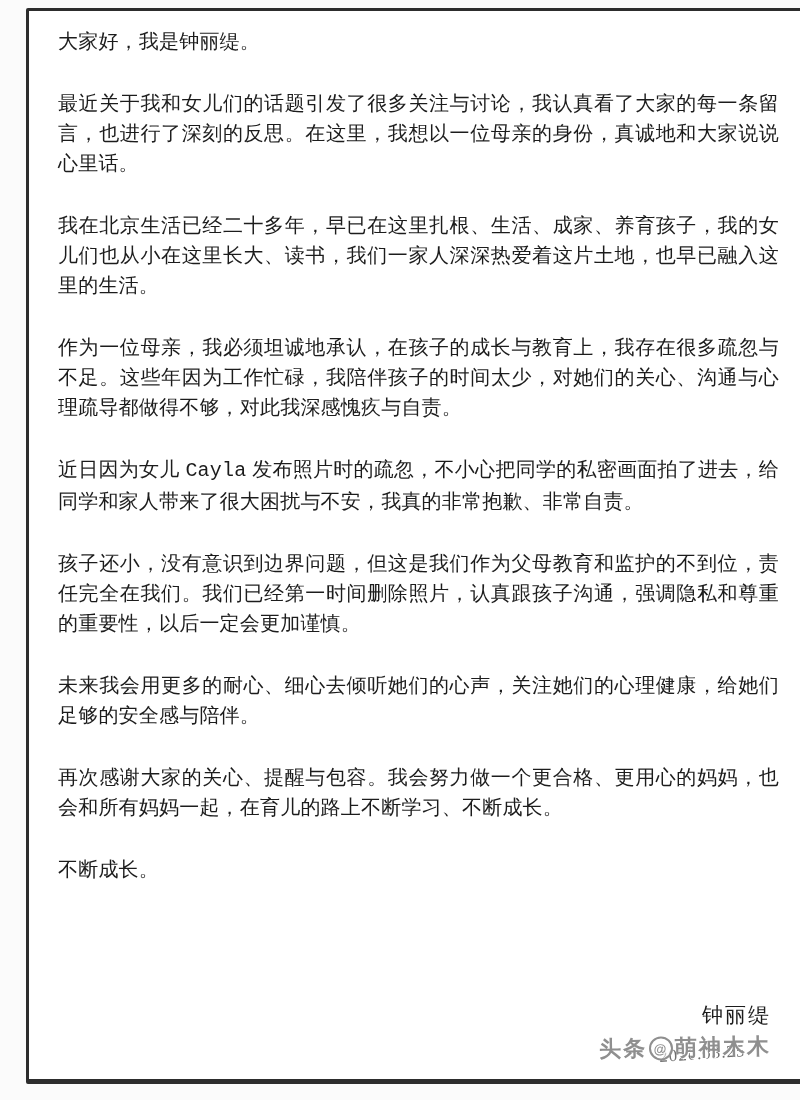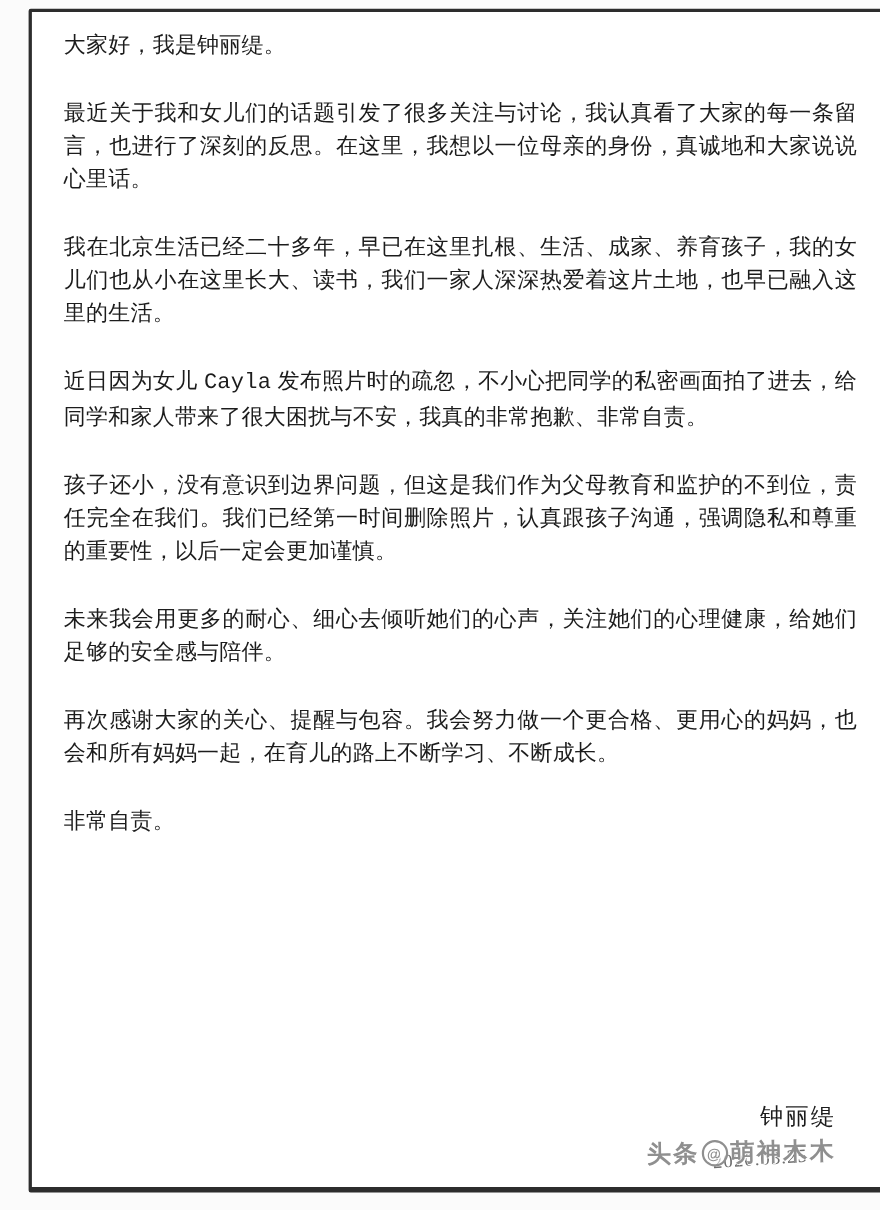--- a/index.html
+++ b/index.html
@@ -33,21 +33,21 @@
   .letter-body p {
     margin: 0 0 32px 0;
     text-align: justify;
     letter-spacing: 0.2px;
   }
   .latin {
     font-family: Liberation Mono, monospace;
   }
   .colophon {
     position: absolute;
-    right: 45px;
+    right: 34px;
     bottom: 16px;
     text-align: right;
   }
   .signature {
     font-size: 21px;
     color: #1c1c1c;
     letter-spacing: 2px;
     margin-bottom: 2px;
   }
   .wm-wrap {
@@ -97,25 +97,26 @@
   }
 </style>
 </head>
 <body>
 
 <div class="sheet">
   <div class="letter-body">
     <p>大家好，我是钟丽缇。</p>
     <p>最近关于我和女儿们的话题引发了很多关注与讨论，我认真看了大家的每一条留言，也进行了深刻的反思。在这里，我想以一位母亲的身份，真诚地和大家说说心里话。</p>
     <p>我在北京生活已经二十多年，早已在这里扎根、生活、成家、养育孩子，我的女儿们也从小在这里长大、读书，我们一家人深深热爱着这片土地，也早已融入这里的生活。</p>
+    <p>作为一位母亲，我必须坦诚地承认，在孩子的成长与教育上，我存在很多疏忽与不足。这些年因为工作忙碌，我陪伴孩子的时间太少，对她们的关心、沟通与心理疏导都做得不够，对此我深感愧疚与自责。</p>
     <p>近日因为女儿 <span class="latin">Cayla</span> 发布照片时的疏忽，不小心把同学的私密画面拍了进去，给同学和家人带来了很大困扰与不安，我真的非常抱歉、非常自责。</p>
     <p>孩子还小，没有意识到边界问题，但这是我们作为父母教育和监护的不到位，责任完全在我们。我们已经第一时间删除照片，认真跟孩子沟通，强调隐私和尊重的重要性，以后一定会更加谨慎。</p>
     <p>未来我会用更多的耐心、细心去倾听她们的心声，关注她们的心理健康，给她们足够的安全感与陪伴。</p>
     <p>再次感谢大家的关心、提醒与包容。我会努力做一个更合格、更用心的妈妈，也会和所有妈妈一起，在育儿的路上不断学习、不断成长。</p>
-    <p>非常自责。</p>
+    <p>不断成长。</p>
   </div>
 
   <div class="colophon">
     <div class="signature">钟丽缇</div>
     <div class="wm-wrap">
       <span class="date-stamp">2020.03.25</span>
       <span class="watermark">
         <span>头条</span>
         <span class="wm-logo">
             <span>@</span>

